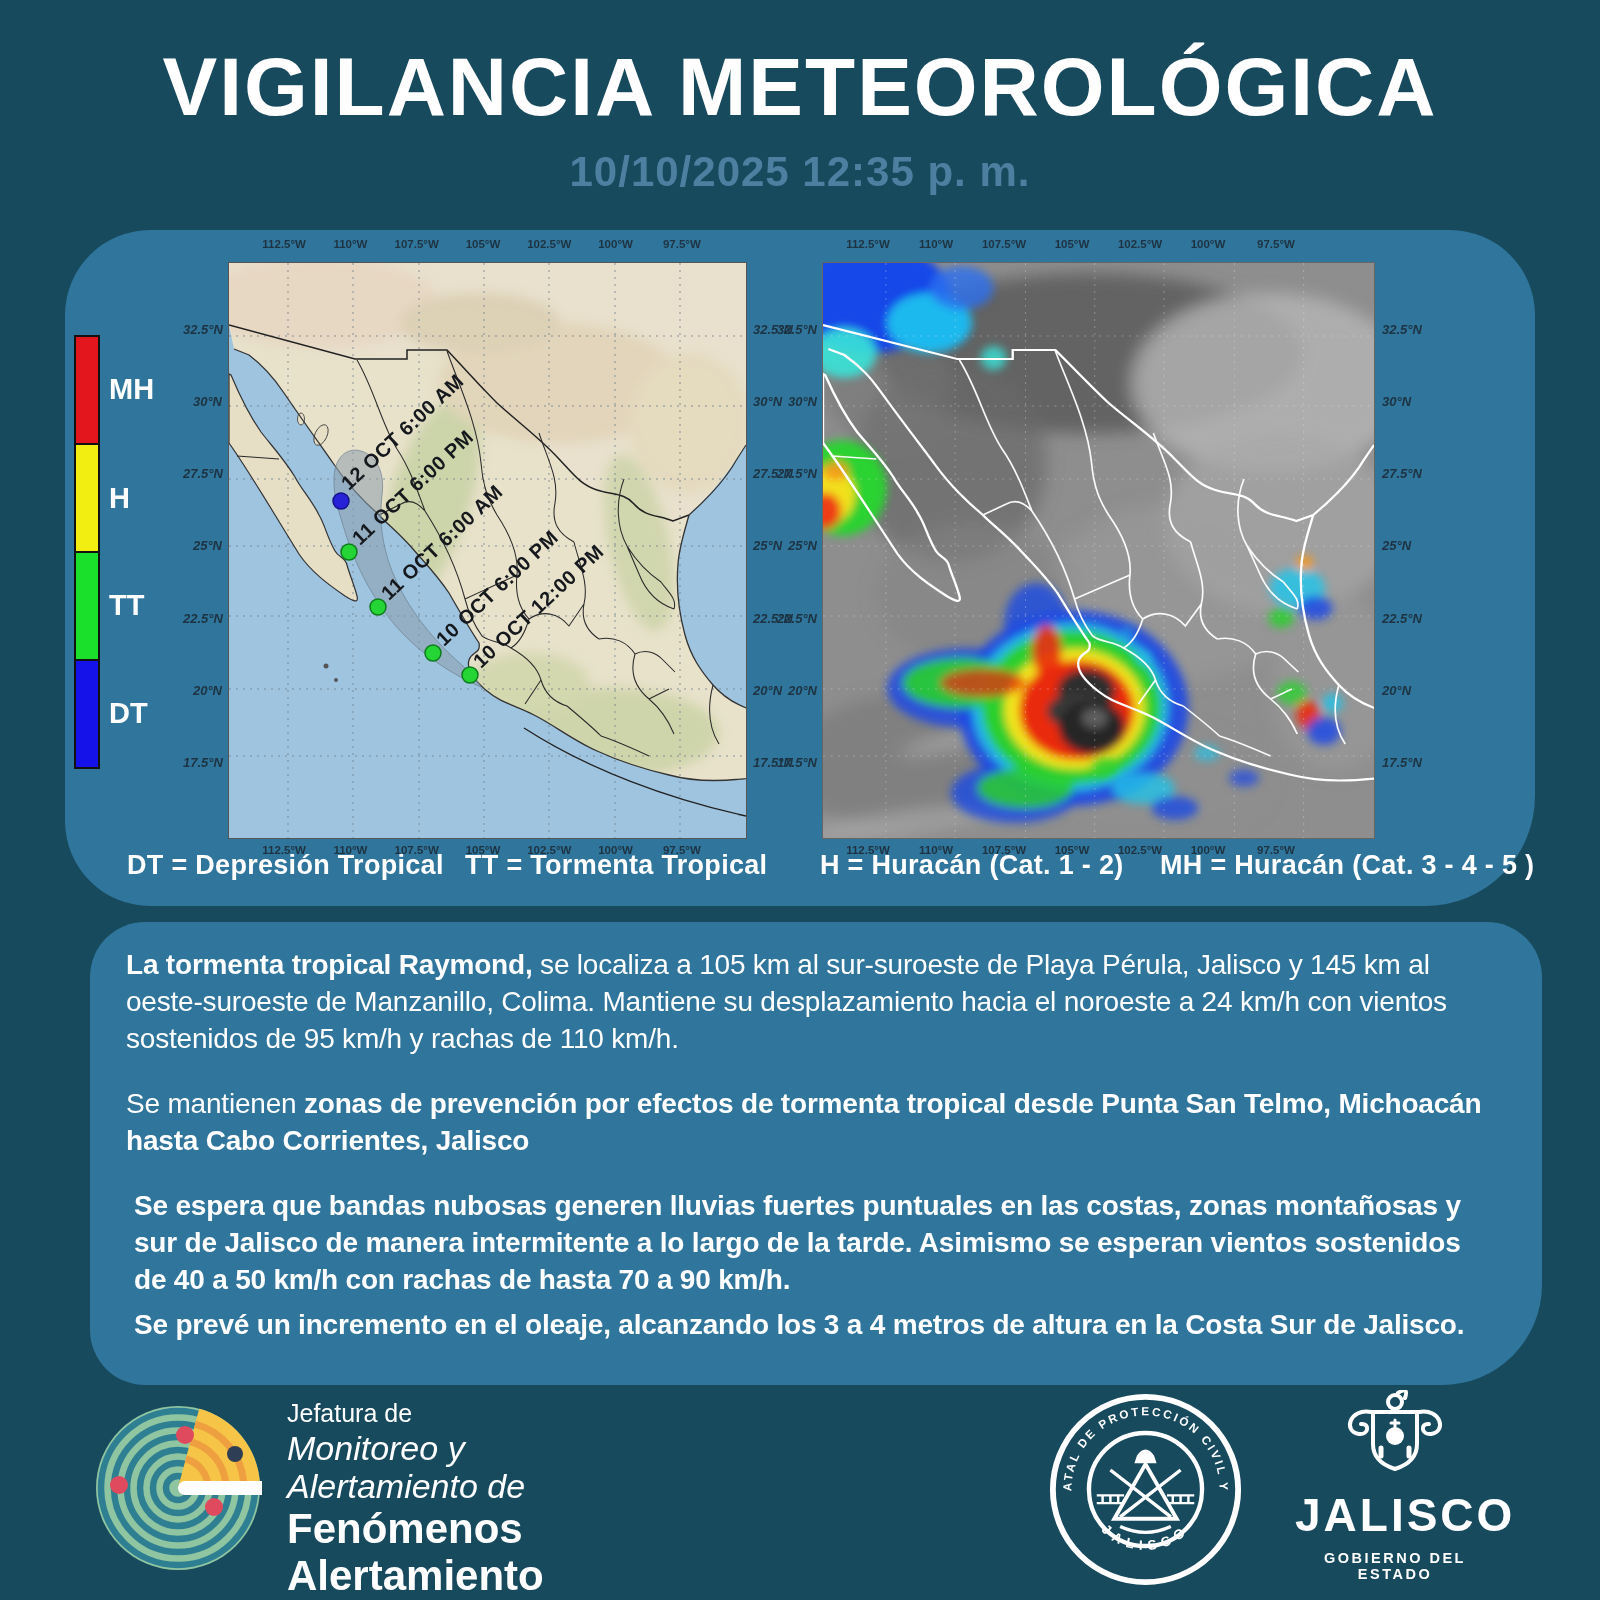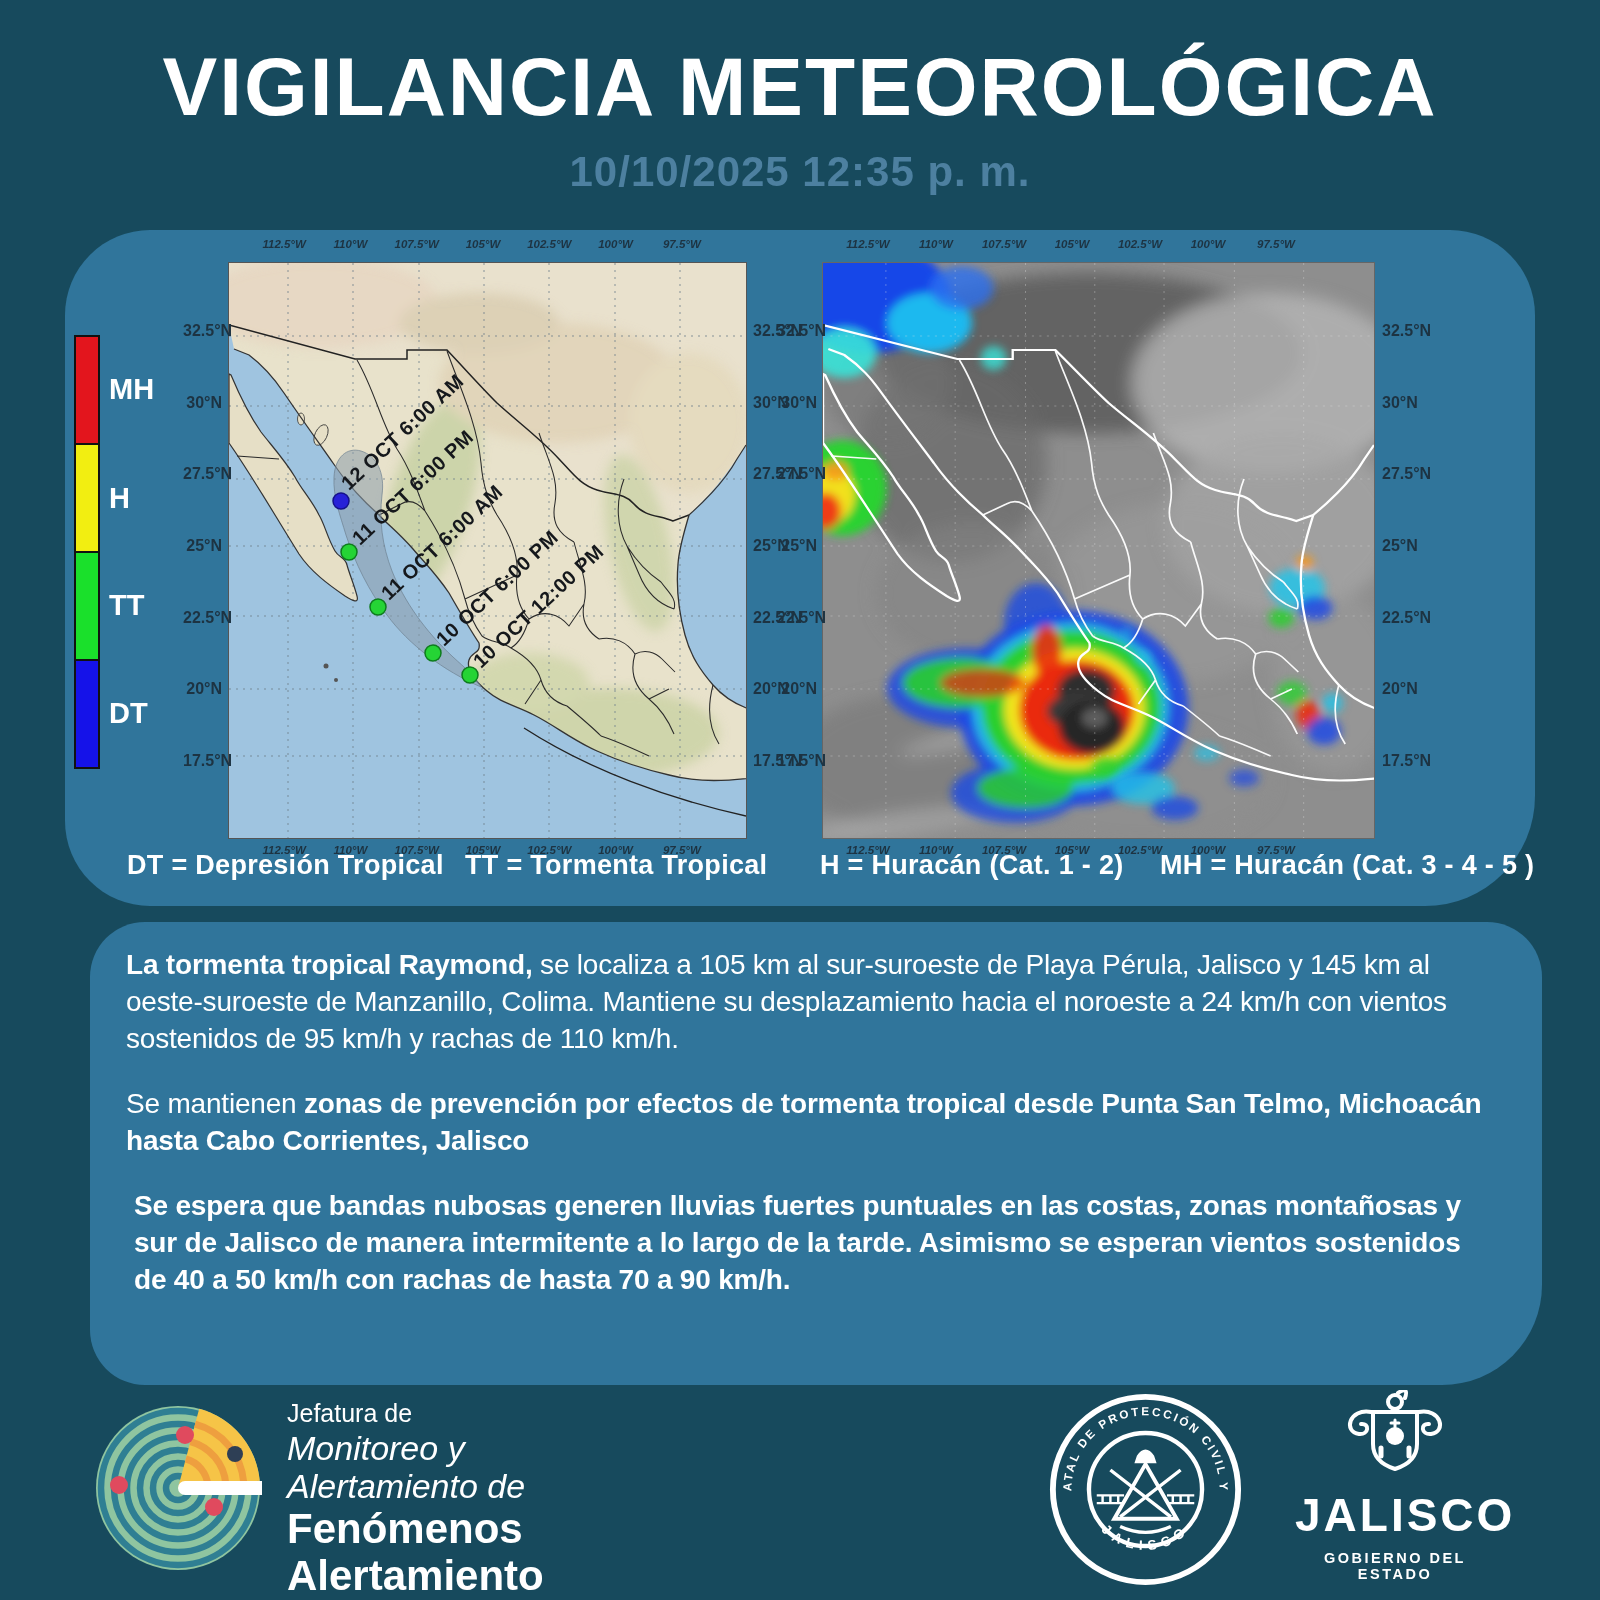--- a/index.html
+++ b/index.html
@@ -21,23 +21,23 @@
   #maps-panel{left:65px;top:230px;width:1470px;height:676px;background:#30759b;
     border-radius:85px 85px 110px 85px;}
   #text-panel{left:90px;top:922px;width:1452px;height:463px;background:#30759b;
     border-radius:55px 55px 100px 55px;box-sizing:border-box;padding:24px 36px;
     color:#ffffff;font-size:28px;line-height:37px;letter-spacing:-0.2px;overflow:hidden;}
   #text-panel p{margin:0 0 28px 0;}
   #text-panel p.tight{margin:8px;}
 
   
   .lonrow{position:absolute;display:flex;justify-content:space-between;height:16px;}
-  .lonrow span{width:70px;text-align:center;color:#1d3342;font-size:11.5px;font-weight:bold;font-style:italic;}
+  .lonrow span{width:70px;text-align:center;color:#1d3342;font-size:11.5px;font-weight:bold;}
   .latcol{position:absolute;top:92px;height:448px;display:flex;flex-direction:column;justify-content:space-between;}
-  .latcol span{display:block;color:#1d3342;font-size:16px;font-weight:bold;}
+  .latcol span{display:block;color:#1d3342;font-size:13px;font-weight:bold;font-style:italic;}
   .latcol.r span{text-align:right;}
 
   .scalelab{position:absolute;left:44px;color:#ffffff;font-weight:bold;font-size:29px;}
   .leg{position:absolute;top:620px;color:#ffffff;font-weight:bold;font-size:27px;letter-spacing:.3px;}
 
   .mapsvg{position:absolute;top:32px;display:block;background:#9fc4e0;}
   #left-map{left:163px;width:517px;height:575px;border:1px solid #555;}
   #right-map{left:757px;width:551px;height:575px;border:1px solid #666;background:#8e8e8e;}
 
   svg text.trk{font-family:"Liberation Sans",sans-serif;font-weight:bold;font-size:20px;fill:#15181c;letter-spacing:.5px;}
@@ -292,20 +292,21 @@
   <span class="leg" style="left:62px">DT = Depresión Tropical</span>
   <span class="leg" style="left:400px">TT = Tormenta Tropical</span>
   <span class="leg" style="left:755px">H = Huracán (Cat. 1 - 2)</span>
   <span class="leg" style="left:1095px">MH = Huracán (Cat. 3 - 4 - 5 )</span>
 </div>
 
 <div class="abs" id="text-panel">
   <p><b>La tormenta tropical Raymond,</b><span> se localiza a 105 km al sur-suroeste de Playa Pérula, Jalisco y 145 km al oeste-suroeste de Manzanillo, Colima. Mantiene su desplazamiento hacia el noroeste a 24 km/h con vientos sostenidos de 95 km/h y rachas de 110 km/h.</span></p>
   <p><span>Se mantienen </span><b>zonas de prevención por efectos de tormenta tropical desde Punta San Telmo, Michoacán hasta Cabo Corrientes, Jalisco</b></p>
   <p class="tight" style="font-weight:bold"><span>Se espera que bandas nubosas generen lluvias fuertes puntuales en las costas, zonas montañosas y sur de Jalisco de manera intermitente a lo largo de la tarde. Asimismo se esperan vientos sostenidos de 40 a 50 km/h con rachas de hasta 70 a 90 km/h.</span></p>
+  <p class="tight" style="font-weight:bold"><span>Se prevé un incremento en el oleaje, alcanzando los 3 a 4 metros de altura en la Costa Sur de Jalisco.</span></p>
 </div>
 
 <svg class="abs" style="left:94px;top:1404px" width="168" height="168" viewBox="-84 -84 168 168">
   <circle cx="0" cy="0" r="82" fill="#8fc5a0"></circle>
   <g fill="none" stroke="#2f7f93" stroke-width="6.5">
     <circle r="12"></circle>
       <circle r="25"></circle>
       <circle r="38"></circle>
       <circle r="51"></circle>
       <circle r="64"></circle>

